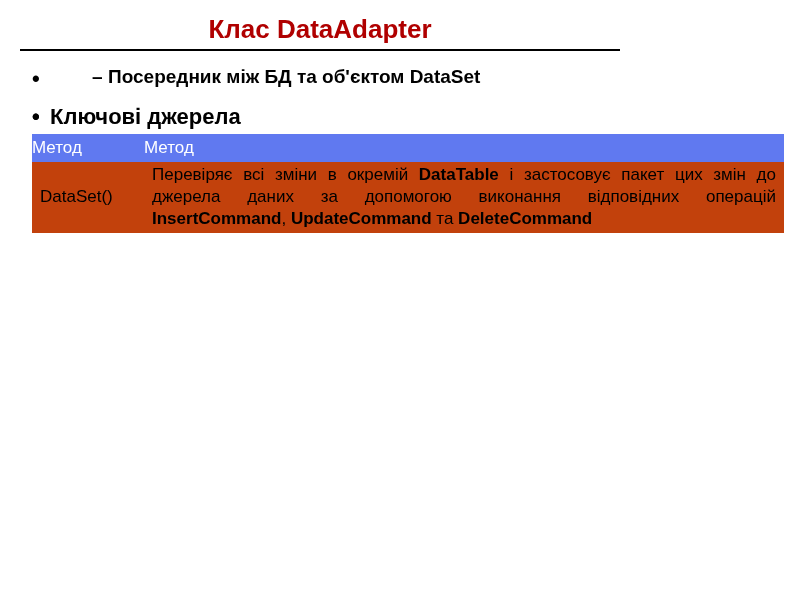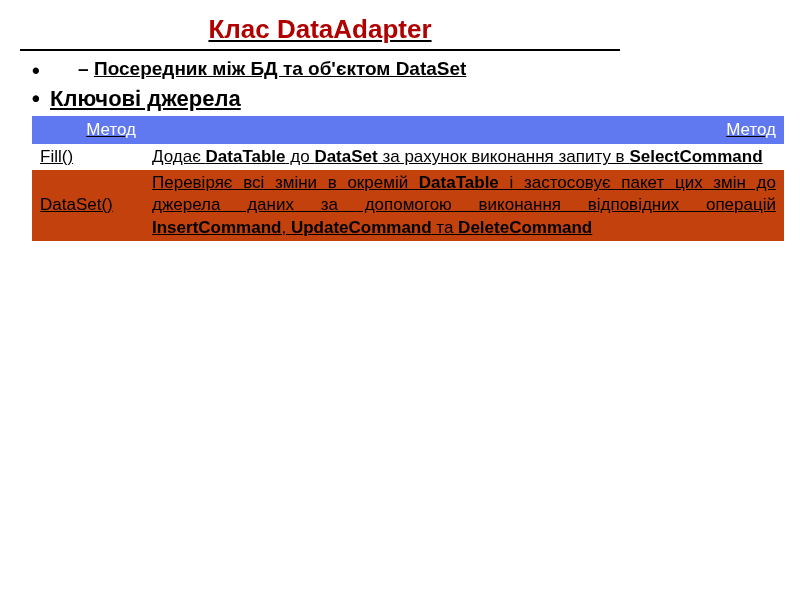--- a/index.html
+++ b/index.html
@@ -9,21 +9,20 @@
     background: #ffffff;
     font-family: "Comic Sans MS", "Segoe UI", sans-serif;
     color: #000;
     overflow: hidden;
   }
   .slide {
     width: 640px;
     height: 600px;
     padding: 14px 14px 0 14px;
     position: relative;
-    text-decoration: underline;
   }
   .title {
     text-align: center;
     font-size: 26px;
     font-weight: bold;
     color: #b00000;
     margin-bottom: 4px;
   }
   .rule {
     border: none;
@@ -54,41 +53,41 @@
     list-style: none;
     padding-left: 28px;
     margin-top: 2px;
   }
   ul.level2 > li {
     position: relative;
     font-size: 19px;
     font-weight: bold;
     padding-left: 16px;
     line-height: 1.25;
-    margin: 0;
+    margin: 14px;
   }
   ul.level2 > li::before {
     content: "–";
     position: absolute;
     left: 0;
     top: 0;
   }
   .methods-table {
     width: 752px;
     margin: 4px 0 0 18px;
     border-collapse: collapse;
     font-family: "Comic Sans MS", "Segoe UI", sans-serif;
     font-size: 17px;
   }
   .methods-table th {
     background: #6079f0;
     color: #fff;
-    text-align: right;
+    text-align: left;
     font-weight: normal;
-    padding: 4px 8px;
+    padding: 4px 0;
   }
   .methods-table td {
     padding: 2px 8px;
     vertical-align: middle;
     text-align: justify;
     line-height: 1.3;
   }
   .methods-table tr.alt td {
     background: #c2410c;
   }
@@ -121,26 +120,20 @@
       <col class="col-method">
       <col>
     </colgroup>
     <thead>
       <tr>
         <th>Метод</th>
         <th>Метод</th>
       </tr>
     </thead>
     <tbody>
-      <tr>
-        <td>Fill()</td>
-        <td>
-          <span>Додає </span><span class="b">DataTable</span><span> до </span><span class="b">DataSet</span><span> за рахунок виконання запиту в </span><span class="b">SelectCommand</span>
-        </td>
-      </tr>
       <tr class="alt">
         <td>DataSet()</td>
         <td>
           <span>Перевіряє всі зміни в окремій </span><span class="b">DataTable</span><span> і застосовує пакет цих змін до джерела даних за допомогою виконання відповідних операцій </span><span class="b">InsertCommand</span><span>, </span><span class="b">UpdateCommand</span><span> та </span><span class="b">DeleteCommand</span>
         </td>
       </tr>
     </tbody>
   </table>
 </div>
 

